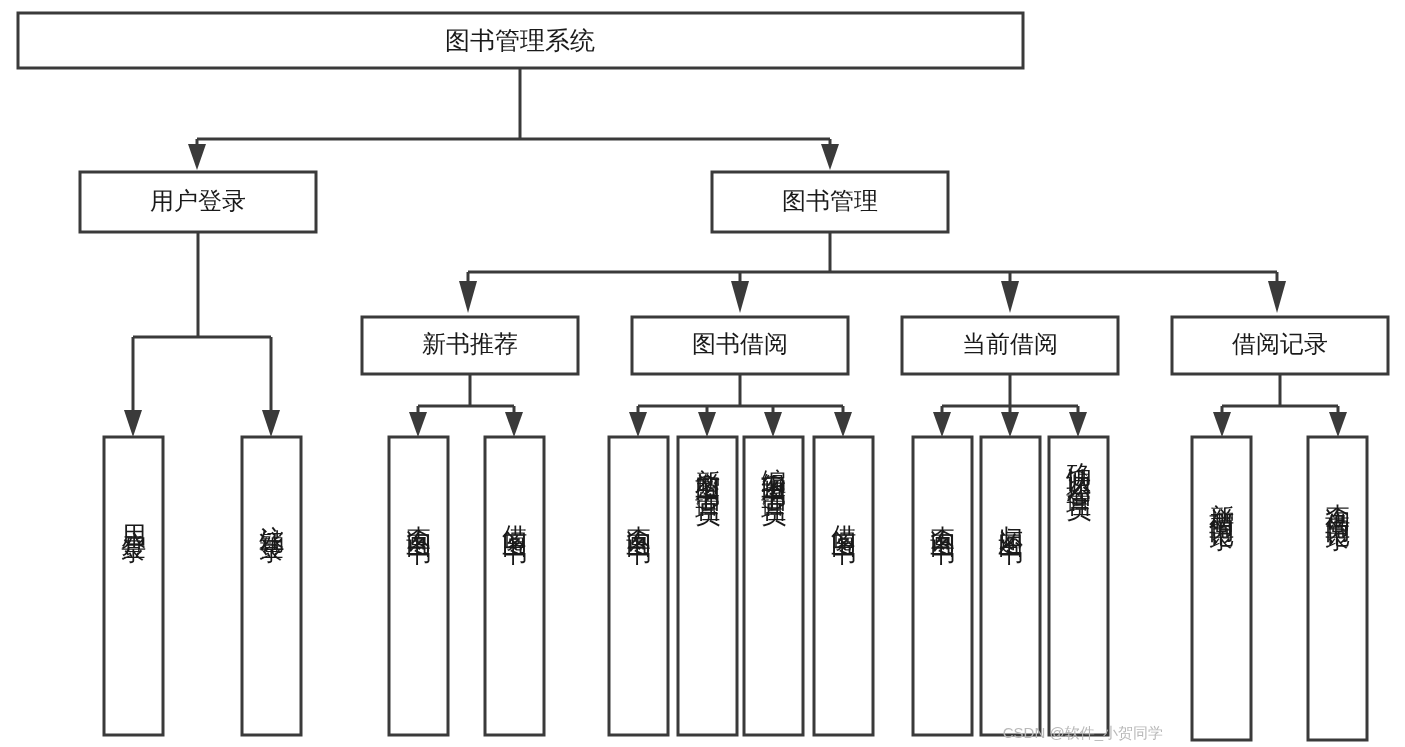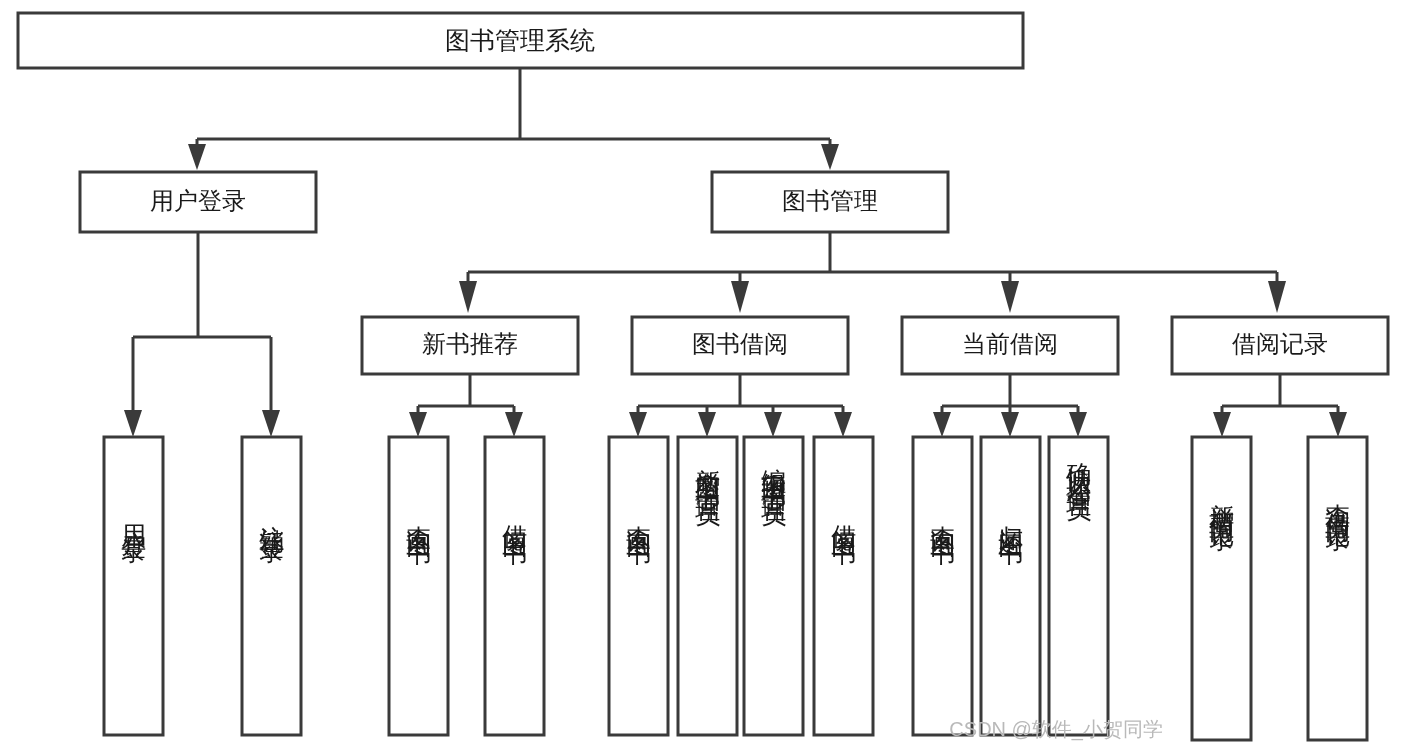--- a/index.html
+++ b/index.html
@@ -71,21 +71,21 @@
     line-height: 1.18;
     color: #1a1a1a;
     letter-spacing: 5px;
     white-space: nowrap;
   }
   .watermark {
     position: absolute;
     right: 8px;
     bottom: 4px;
     font-family: "Liberation Sans", "DejaVu Sans", sans-serif;
-    font-size: 20px;
+    font-size: 15px;
     color: #b9b9b9;
     white-space: nowrap;
     pointer-events: none;
   }
 </style>
 </head>
 <body>
 
 <div id="diagram-root">
 

